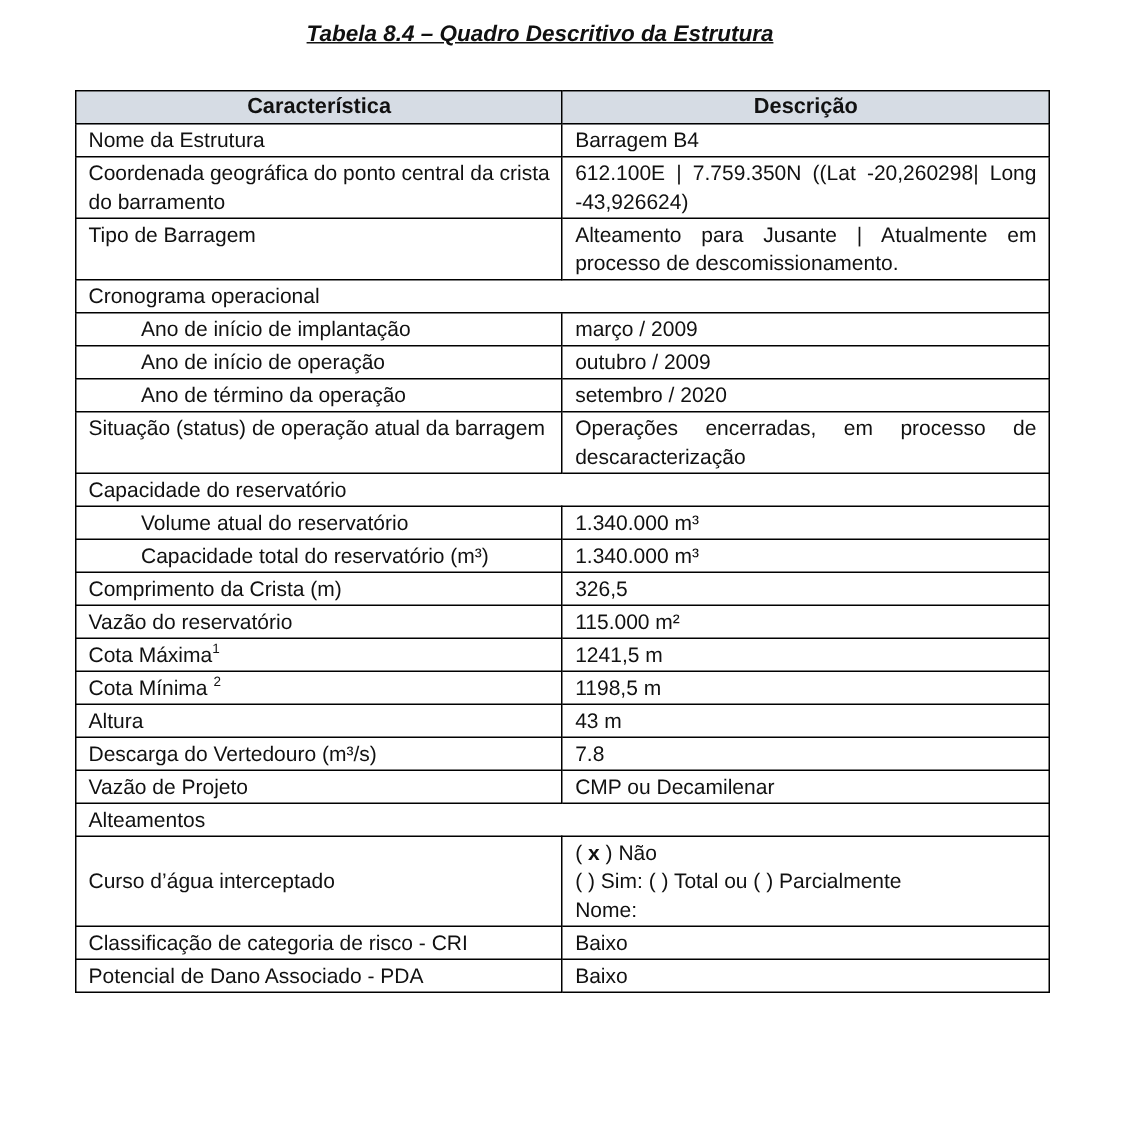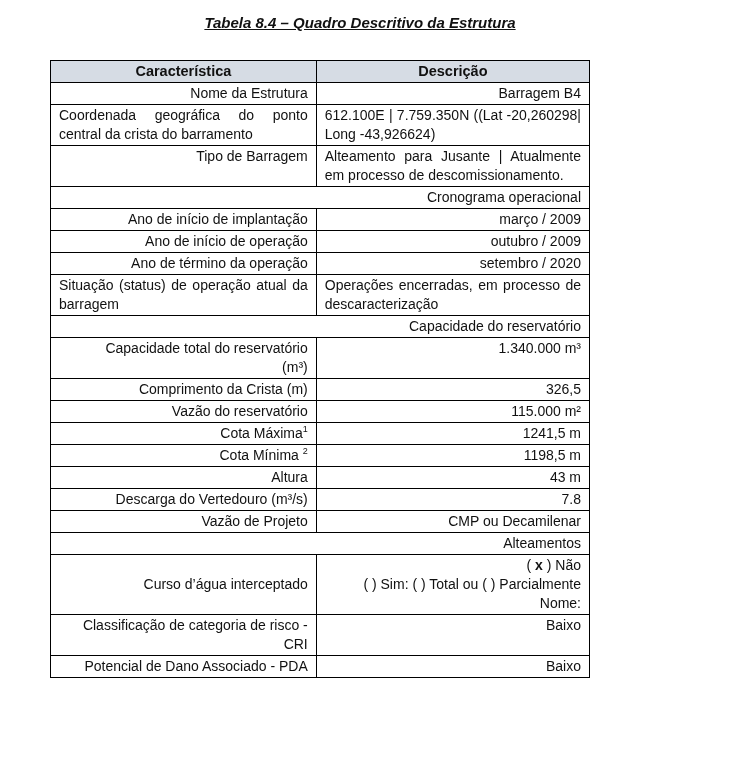--- a/index.html
+++ b/index.html
@@ -2,24 +2,24 @@
 <html><head>
 <meta charset="utf-8">
 <style>
   html, body { margin: 0; padding: 0; background: #ffffff; }
   body { width: 750px; height: 760px; position: relative; font-family: "Liberation Sans", sans-serif; color: #111; }
   .title {
     position: absolute; left: 0; top: 14px; width: 720px; text-align: center;
     font-size: 15px; font-weight: bold; font-style: italic; text-decoration: underline;
   }
   table {
-    position: absolute; left: 50px; top: 60px; width: 540px;
+    position: absolute; left: 50px; top: 60px; width: 650px;
     border-collapse: collapse; font-size: 14px; line-height: 19px;
   }
-  td, th { border: 1px solid #000; padding: 1px 8px; vertical-align: top; text-align: right; }
+  td, th { border: 1px solid #000; padding: 1px 8px; vertical-align: top; }
   col.c1 { width: 325px; }
   col.c2 { width: 325px; }
   th { background: #d6dce4; font-weight: bold; text-align: center; font-size: 14.5px; padding: 1px 6px; }
   td.just { text-align: justify; text-align-last: left; }
   td.indent { padding-left: 43px; }
   td.mid { vertical-align: middle; }
   .sup { font-size: 9px; vertical-align: super; line-height: 0; }
   .bold { font-weight: bold; }
 </style>
 </head>
@@ -65,20 +65,24 @@
     <td>setembro / 2020</td>
   </tr>
   <tr>
     <td class="just">Situação (status) de operação atual da barragem</td>
     <td class="just">Operações encerradas, em processo de descaracterização</td>
   </tr>
   <tr>
     <td colspan="2">Capacidade do reservatório</td>
   </tr>
   <tr>
+    <td class="indent">Volume atual do reservatório</td>
+    <td>1.340.000 m³</td>
+  </tr>
+  <tr>
     <td class="indent">Capacidade total do reservatório (m³)</td>
     <td>1.340.000 m³</td>
   </tr>
   <tr>
     <td>Comprimento da Crista (m)</td>
     <td>326,5</td>
   </tr>
   <tr>
     <td>Vazão do reservatório</td>
     <td>115.000 m²</td>

